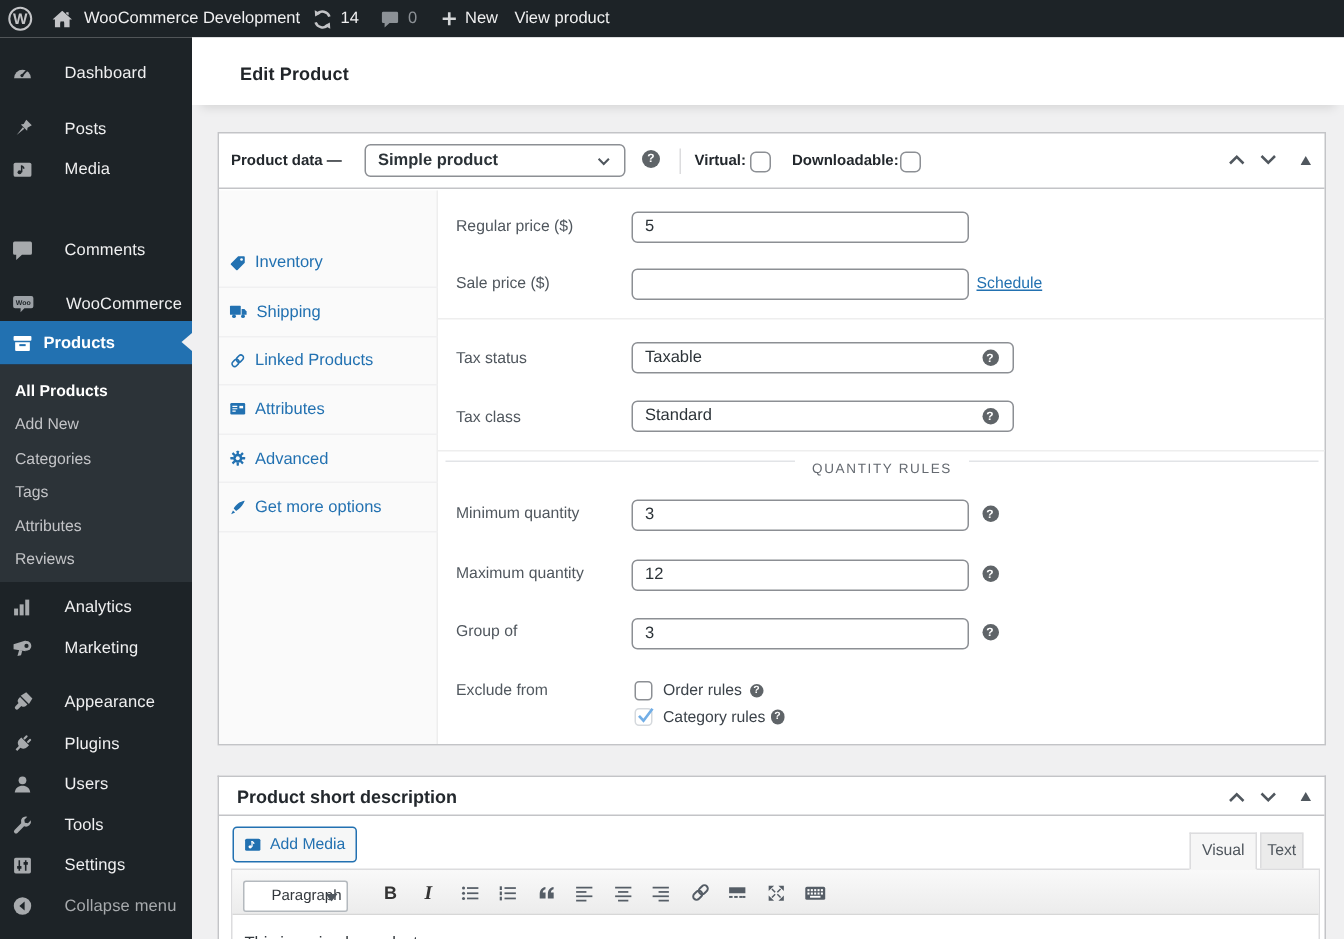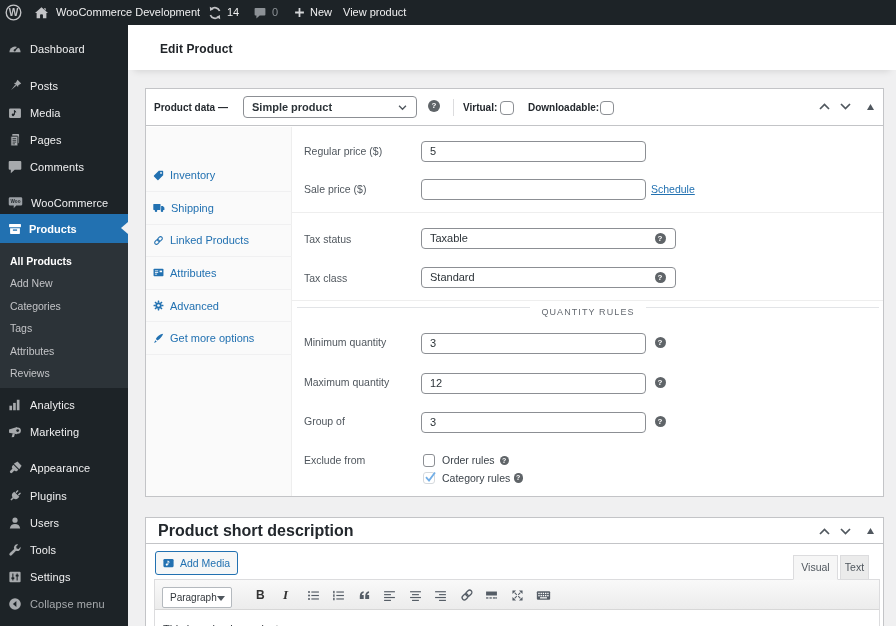--- a/index.html
+++ b/index.html
@@ -7,21 +7,21 @@
 body{font-family:"Liberation Sans",sans-serif;-webkit-font-smoothing:antialiased}
 #page{position:relative;width:896px;height:626px;overflow:hidden;background:#f0f0f1}
 .abs{position:absolute}
 
 #topbar{position:absolute;left:0;top:0;width:896px;height:25px;background:#1d2327;color:#f0f0f1;font-size:11px}
 #topbar .it{position:absolute;top:0;height:25px;line-height:25px;white-space:nowrap}
 
 #sidebar{position:absolute;left:0;top:25px;width:128px;height:601px;background:#1d2327;color:#f0f0f1;font-size:11px}
 .mi{position:absolute;left:0;width:128px;height:27px;display:flex;align-items:center}
 .mi svg{margin-left:8px;flex:none}
-.mi span{margin-left:8px;letter-spacing:.1px}
+.mi span{margin-left:21px;letter-spacing:.1px}
 .smi{position:absolute;left:10px;color:#c3c4c7;font-size:10.5px;line-height:12px}
 #prodrow{position:absolute;left:0;top:189px;width:128px;height:29px;background:#2271b1;color:#fff;display:flex;align-items:center;font-weight:600}
 #prodrow svg{margin-left:8px}
 #prodrow span{margin-left:7px}
 #prodarrow{position:absolute;left:121px;top:197px;width:0;height:0;border:6.5px solid transparent;border-right:7px solid #f0f0f1;border-left:none}
 #submenu{position:absolute;left:0;top:218px;width:128px;height:145px;background:#2c3338}
 
 #content{position:absolute;left:128px;top:25px;width:768px;height:601px;background:#f0f0f1}
 #pagehead{position:absolute;left:0;top:0;width:768px;height:45px;background:#fff;box-shadow:0 7px 7px -6px rgba(0,0,0,.13)}
 #pagehead b{position:absolute;left:32px;top:17px;font-size:12px;color:#212529;letter-spacing:.1px}
@@ -41,21 +41,21 @@
 .tab span{margin-left:6px;font-size:11px;color:#2271b1}
 #qrhead{position:absolute;left:151px;top:217.5px;width:582px;height:14px;display:flex;}
 #qrhead i{flex:1;height:1px;background:#e2e4e7}
 #qrhead span{font-style:normal;font-size:9px;letter-spacing:1.1px;color:#646970;padding:0 11px}
 #addmedia{position:absolute;left:9px;top:33px;width:83px;height:24px;border:1px solid #2271b1;border-radius:3px;background:#f6f7f7;color:#2271b1;font-size:10.5px;display:flex;align-items:center}
 #addmedia svg{margin-left:6px}
 #addmedia span{margin-left:5px}
 .edtab{position:absolute;top:37px;height:25px;border:1px solid #dcdcde;font-size:10.5px;color:#50575e;text-align:center;line-height:23px}
 #edbox{position:absolute;left:8px;top:61px;width:726px;height:78px;border:1px solid #dcdcde;background:#fff}
 #edbar{position:absolute;left:0;top:0;width:724px;height:30px;background:linear-gradient(180deg,#f9f9f9,#ececec);border-bottom:1px solid #d7d7d7}
-#paradd{position:absolute;left:7px;top:7px;width:70px;height:21px;background:#fff;border:1px solid #b4b9be;border-radius:2px;font-size:10px;color:#32373c;line-height:19px;padding-left:7px}
+#paradd{position:absolute;left:7px;top:7px;width:70px;height:21px;background:#fff;border:1px solid #b4b9be;border-radius:2px;font-size:10px;color:#32373c;line-height:19px;padding-left:18px}
 .tbt{position:absolute;top:0;height:30px;line-height:30px;color:#333}
 .tbi{position:absolute;top:8.5px}
 </style>
 </head>
 <body>
 <div id="page">
 <div id="topbar">
 <svg class="abs" style="left:5px;top:4px" width="17" height="17" viewBox="0 0 20 20">
         <circle cx="10" cy="10" r="8.6" fill="none" stroke="#c3c4c7" stroke-width="1.6"></circle>
         <text x="10" y="14" font-size="12" font-weight="bold" fill="#c3c4c7" text-anchor="middle" font-family="Liberation Sans">W</text>
@@ -106,32 +106,20 @@
 <div class="mi" style="top:74px">
         <svg width="14" height="14" viewBox="0 0 20 20">
           <rect x="1.5" y="3.5" width="17" height="13.5" rx="1.8" fill="#a7aaad"></rect>
           <g fill="#1d2327">
             <circle cx="7.2" cy="12.6" r="1.9"></circle>
             <rect x="8.5" y="6.2" width="1.4" height="6.4"></rect>
             <path d="M8.5 6.2q3.6.4 3.4 3.2l-1.5-.2q.2-1.8-1.9-1.6z"></path>
           </g>
         </svg>
         <span>Media</span>
-      </div>
-<div class="mi" style="top:101px">
-        <svg width="14" height="14" viewBox="0 0 20 20">
-          <g fill="#a7aaad">
-            <rect x="6" y="1.5" width="9.8" height="13" rx="1"></rect>
-            <rect x="4" y="4.5" width="10.2" height="14" rx="1" stroke="#1d2327" stroke-width="1.4"></rect>
-          </g>
-          <g stroke="#1d2327" stroke-width="1.1">
-            <path d="M6.5 8h5.2M6.5 10.5h5.2M6.5 13h5.2M6.5 15.5h3.5"></path>
-          </g>
-        </svg>
-        <span>Pages</span>
       </div>
 <div class="mi" style="top:128px">
         <svg width="14" height="14" viewBox="0 0 20 20">
           <path fill="#a7aaad" d="M2.5 1.5h15A1.5 1.5 0 0 1 19 3v9.5a1.5 1.5 0 0 1-1.5 1.5H9.5L4 19v-5H2.5A1.5 1.5 0 0 1 1 12.5V3a1.5 1.5 0 0 1 1.5-1.5z"></path>
         </svg>
         <span>Comments</span>
       </div>
 <div class="mi" style="top:164px">
         <svg width="15" height="15" viewBox="0 0 20 20">
           <path fill="#9ca1a6" d="M2.8 3h14.4A1.8 1.8 0 0 1 19 4.8v7.4a1.8 1.8 0 0 1-1.8 1.8H11l-3.4 3.6.1-3.6H2.8A1.8 1.8 0 0 1 1 12.2V4.8A1.8 1.8 0 0 1 2.8 3z"></path>
@@ -363,21 +351,21 @@
 <div class="cb" style="left:277px;top:382.5px;width:12px;height:12px;border-color:#d5d9dd"></div>
 <svg class="abs" style="left:277.5px;top:382px" width="13" height="12" viewBox="0 0 13 12">
             <path d="M2 6.2L5 9.5 11 1.5" stroke="#72aee6" stroke-width="1.8" fill="none"></path>
           </svg>
 <span class="lbl" style="left:296px;top:382.5px;color:#3c434a">Category rules</span>
 <div class="help" style="left:367.5px;top:384px;width:9.5px;height:9.5px;font-size:7px;line-height:10px">?</div>
 </div>
 </div>
 <div class="panel" id="panel2" style="left:17px;top:492px;width:739px;height:140px;border-bottom:none">
 <div class="phead" style="height:26px">
-<b style="position:absolute;left:12px;top:0;line-height:26px;font-size:16px;color:#23282d">Product short description</b>
+<b style="position:absolute;left:12px;top:0;line-height:26px;font-size:12px;color:#23282d">Product short description</b>
 <svg class="chev" style="left:673px;top:9.5px" width="11" height="7" viewBox="0 0 11 7">
             <path d="M1 6l4.5-4.5L10 6" stroke="#50575e" stroke-width="1.7" fill="none"></path>
           </svg>
 <svg class="chev" style="left:693.5px;top:9.5px" width="11" height="7" viewBox="0 0 11 7">
             <path d="M1 1l4.5 4.5L10 1" stroke="#50575e" stroke-width="1.7" fill="none"></path>
           </svg>
 <svg class="chev" style="left:721px;top:10px" width="7" height="6" viewBox="0 0 7 6">
             <path d="M3.5 0L7 6H0z" fill="#50575e"></path>
           </svg>
 </div>

